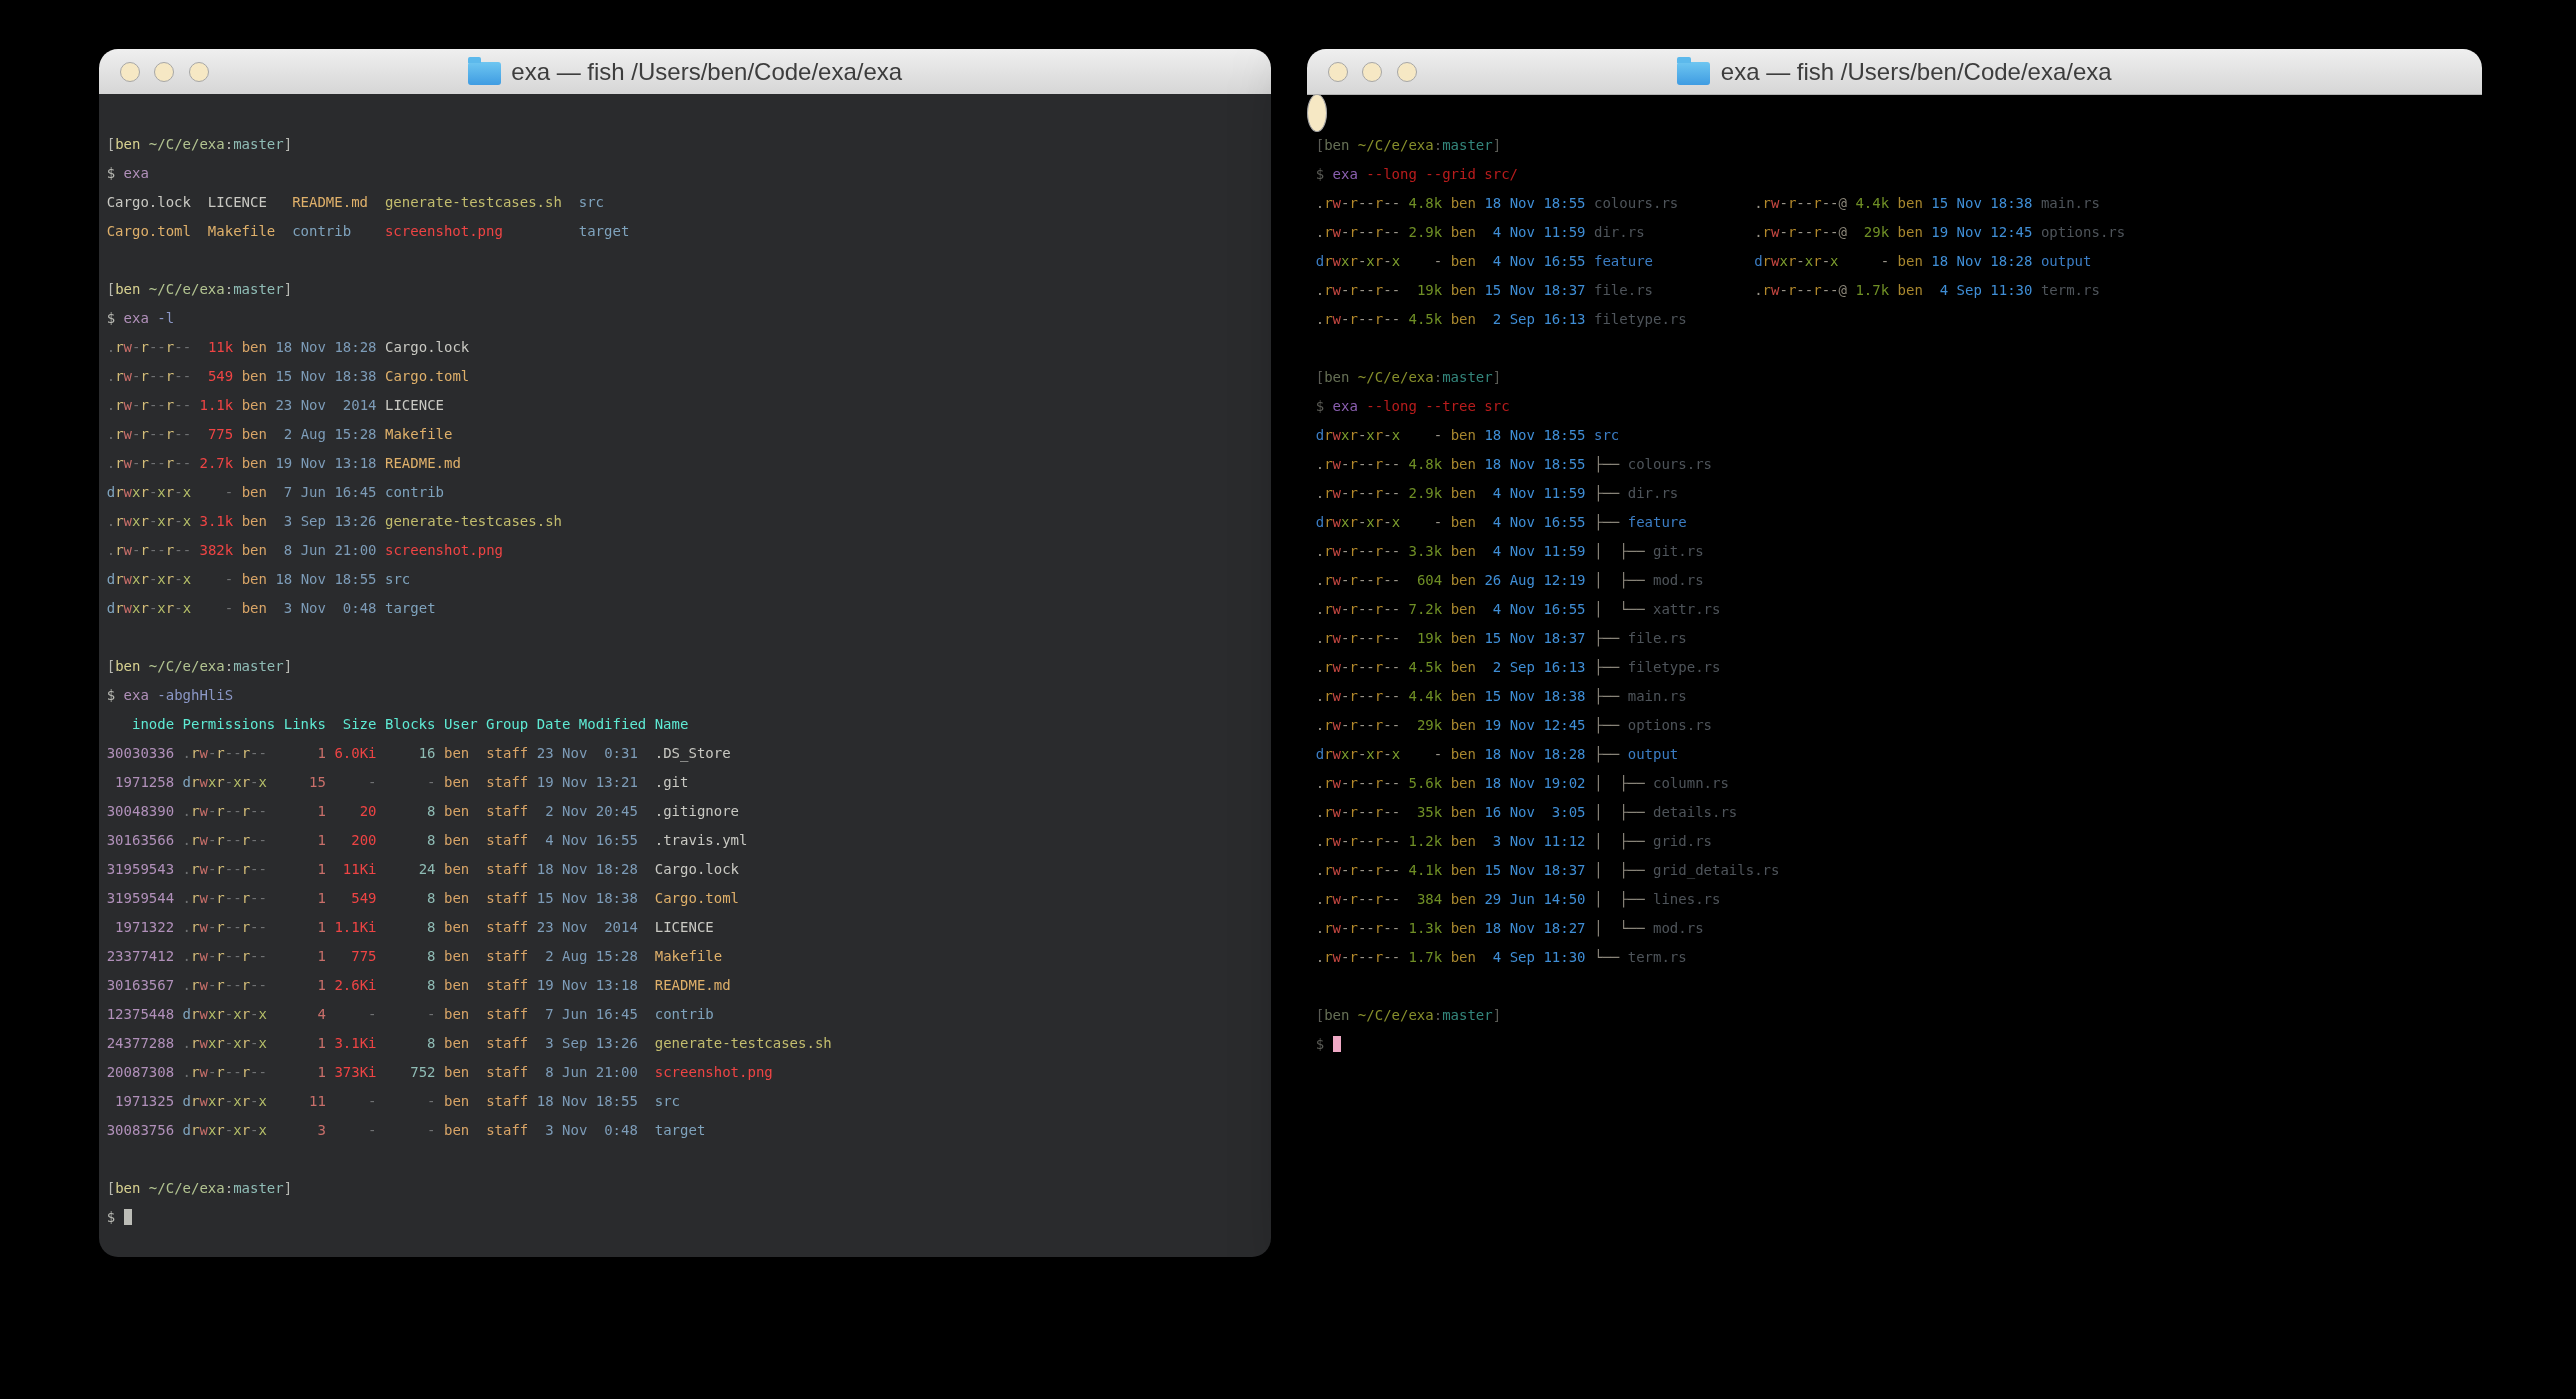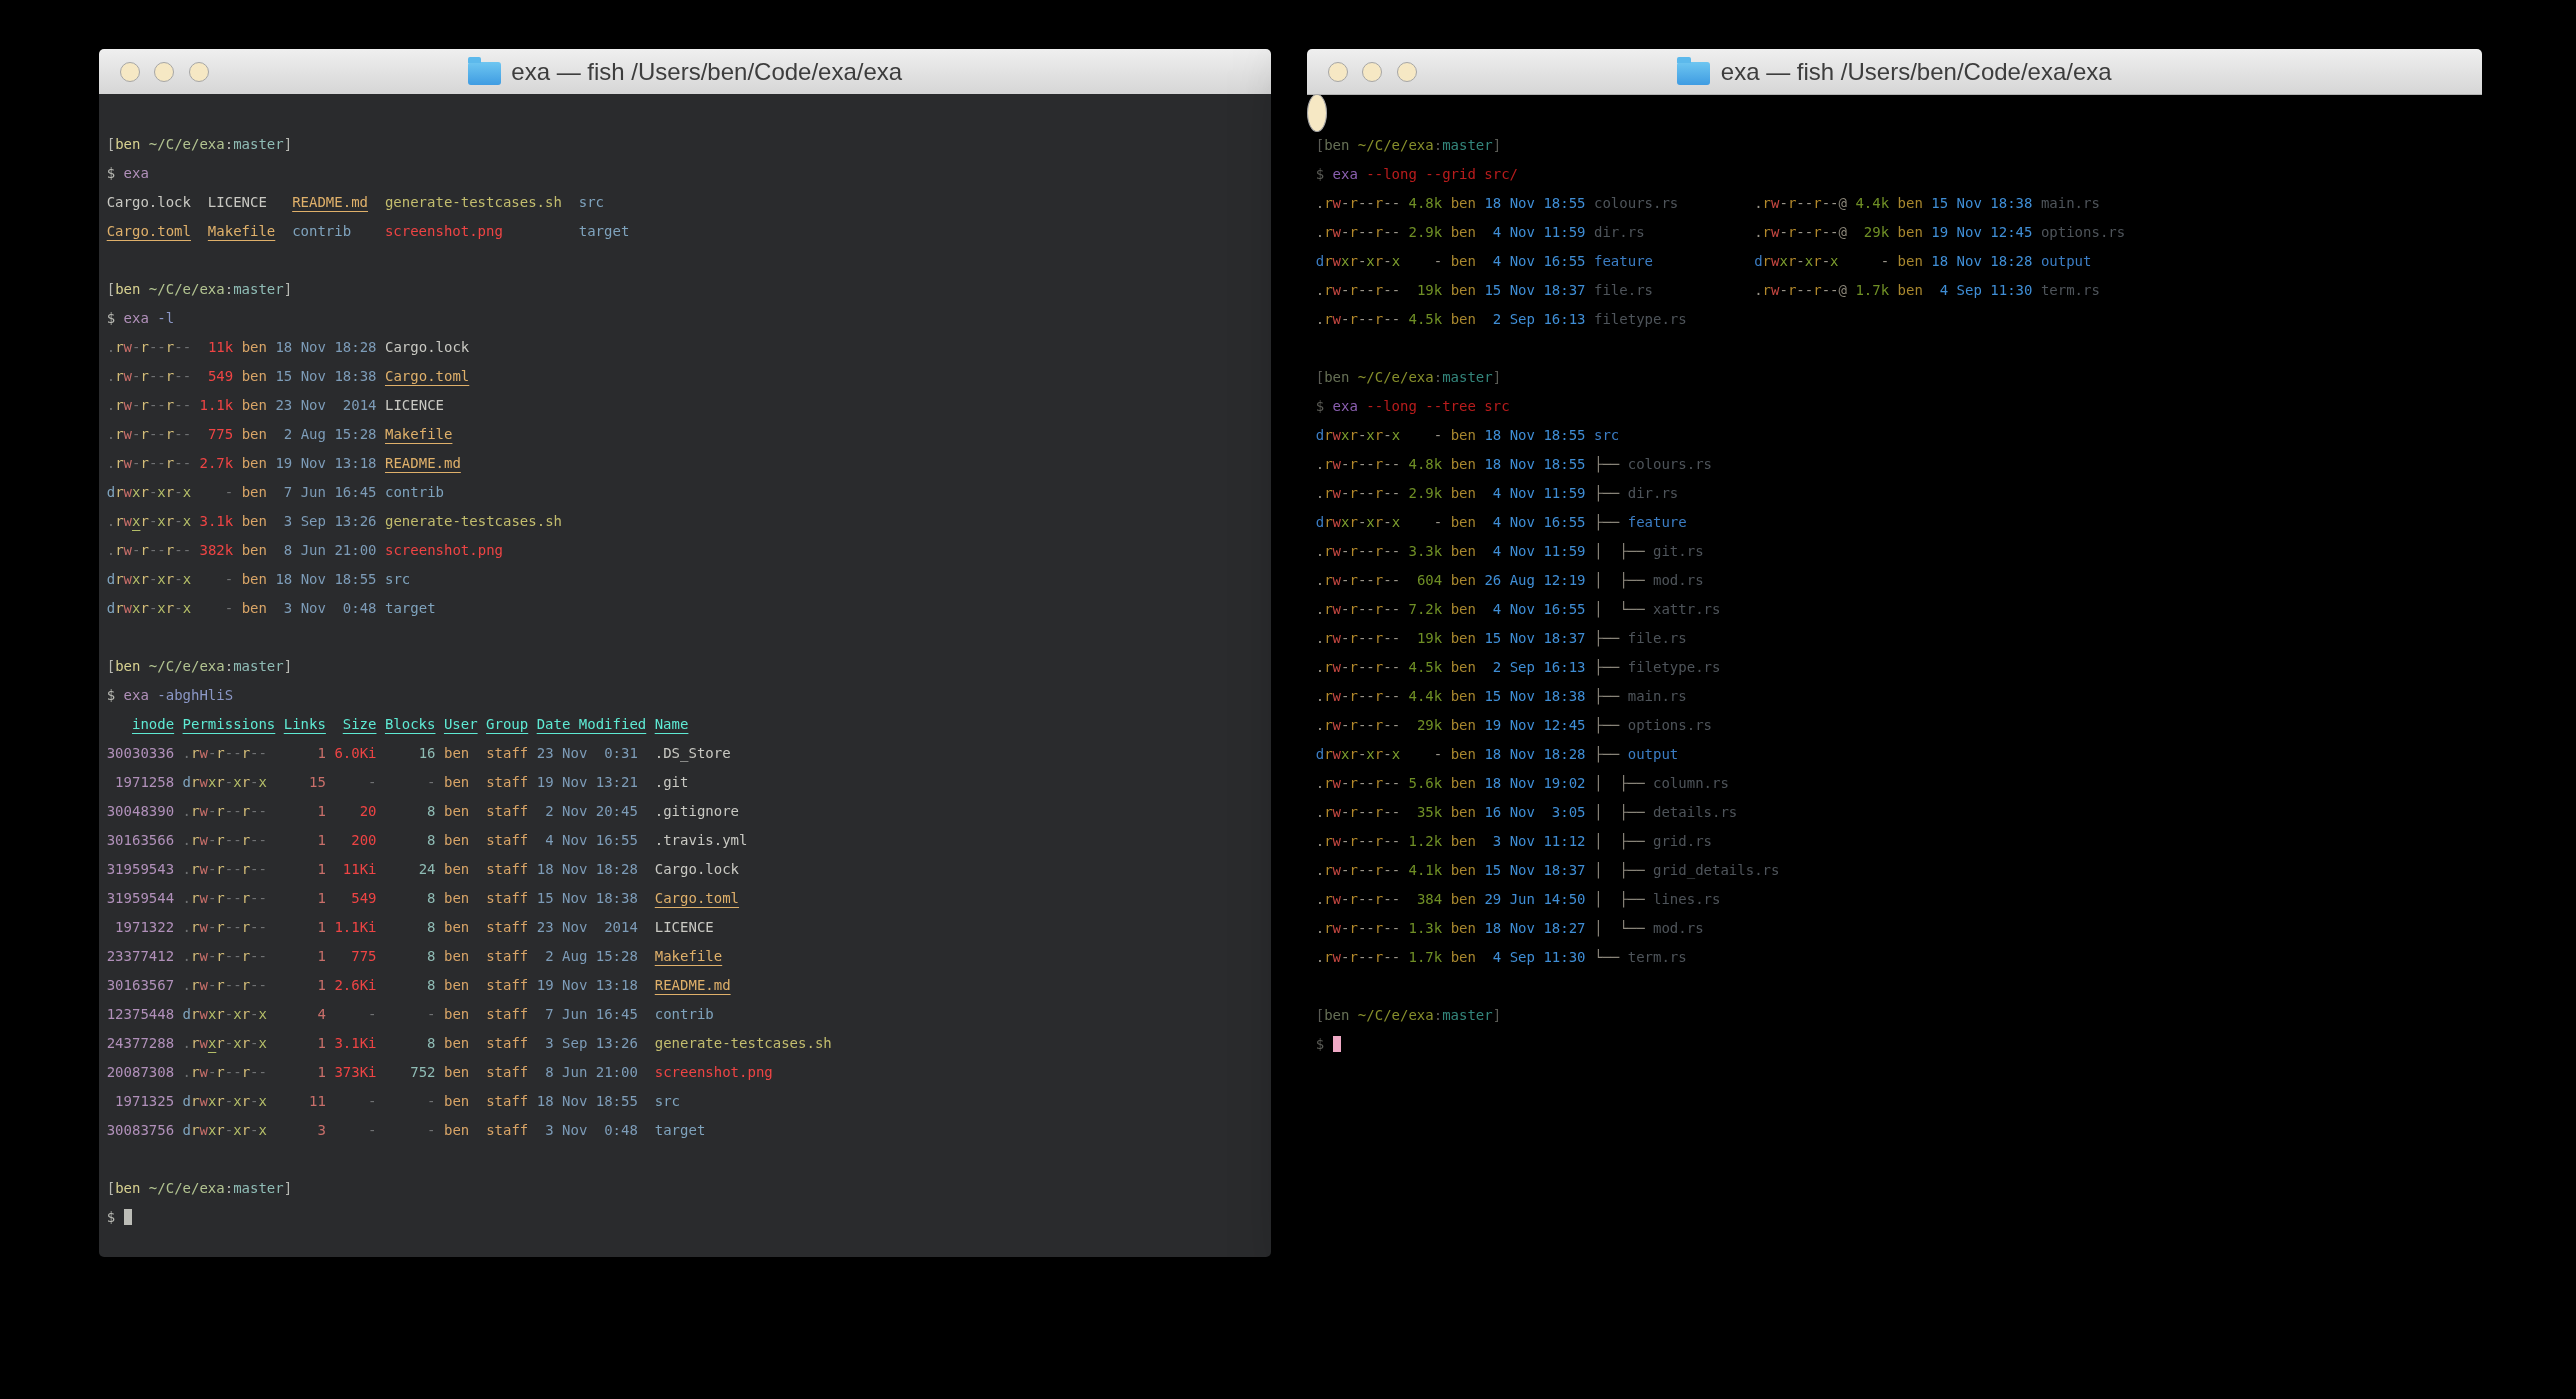--- a/index.html
+++ b/index.html
@@ -1,28 +1,28 @@
 <!DOCTYPE html>
 <html><head>
 <meta charset="utf-8">
 <style>
   html,body{margin:0;padding:0}
   body{width:2576px;height:1400px;background:#000;position:relative;overflow:hidden;font-family:"DejaVu Sans Mono",monospace}
-  .window{position:absolute;top:49px;height:1208px;border-radius:5px;overflow:hidden;box-shadow:0 21px 67px rgba(0,0,0,.6)}
+  .window{position:absolute;top:49px;height:1208px;border-radius:19px;overflow:hidden;box-shadow:0 21px 67px rgba(0,0,0,.6)}
   #win-left{left:99px;width:1172px}
   #win-right{left:1307px;width:1175px}
   .titlebar{height:45px;background:linear-gradient(#efefef,#d6d6d6);border-bottom:1px solid #b2b2b2;position:relative;display:flex;align-items:center;justify-content:center}
   .lights{position:absolute;left:21px;top:0;height:100%;display:flex;align-items:center;gap:14.4px}
   .light{width:20px;height:20px;border-radius:50%;background:#c9c9c9;border:1px solid #a6a6a6;box-sizing:border-box;padding:0}
   .titlewrap{display:flex;align-items:center;gap:10.5px;font-family:"Liberation Sans",sans-serif;font-size:24px;color:#3d3d3d}
   .folder{width:33px;height:23px;border-radius:2.9px;background:linear-gradient(#6ec6f1,#3f9ce2);position:relative;margin-top:3.8px}
   .folder::before{content:"";position:absolute;top:-4.8px;left:0;width:13.4px;height:5.8px;border-radius:1.9px 1.9px 0 0;background:#5cb9ec}
   .term{position:absolute;left:0;right:0;top:45px;bottom:0;padding:36px 0 0 7.7px;font-size:14px;white-space:pre}
   .ln{height:29px;line-height:29px;white-space:pre}
-  .u{text-decoration:underline;text-underline-offset:3.8px}
+  .u{text-underline-offset:3.8px}
   
   .dark{background:#2a2b2d;color:#c9c9c3}
   .dark .fg{color:#c9c9c3}
   .dark .pb{color:#b8b9b3}
   .dark .dash{color:#6f7173}
   .dark .r{color:#d5be79}
   .dark .w{color:#c96f6a}
   .dark .x{color:#b4bd68}
   .dark .d{color:#7fa3bd}
   .dark .size{color:#ef4444}

